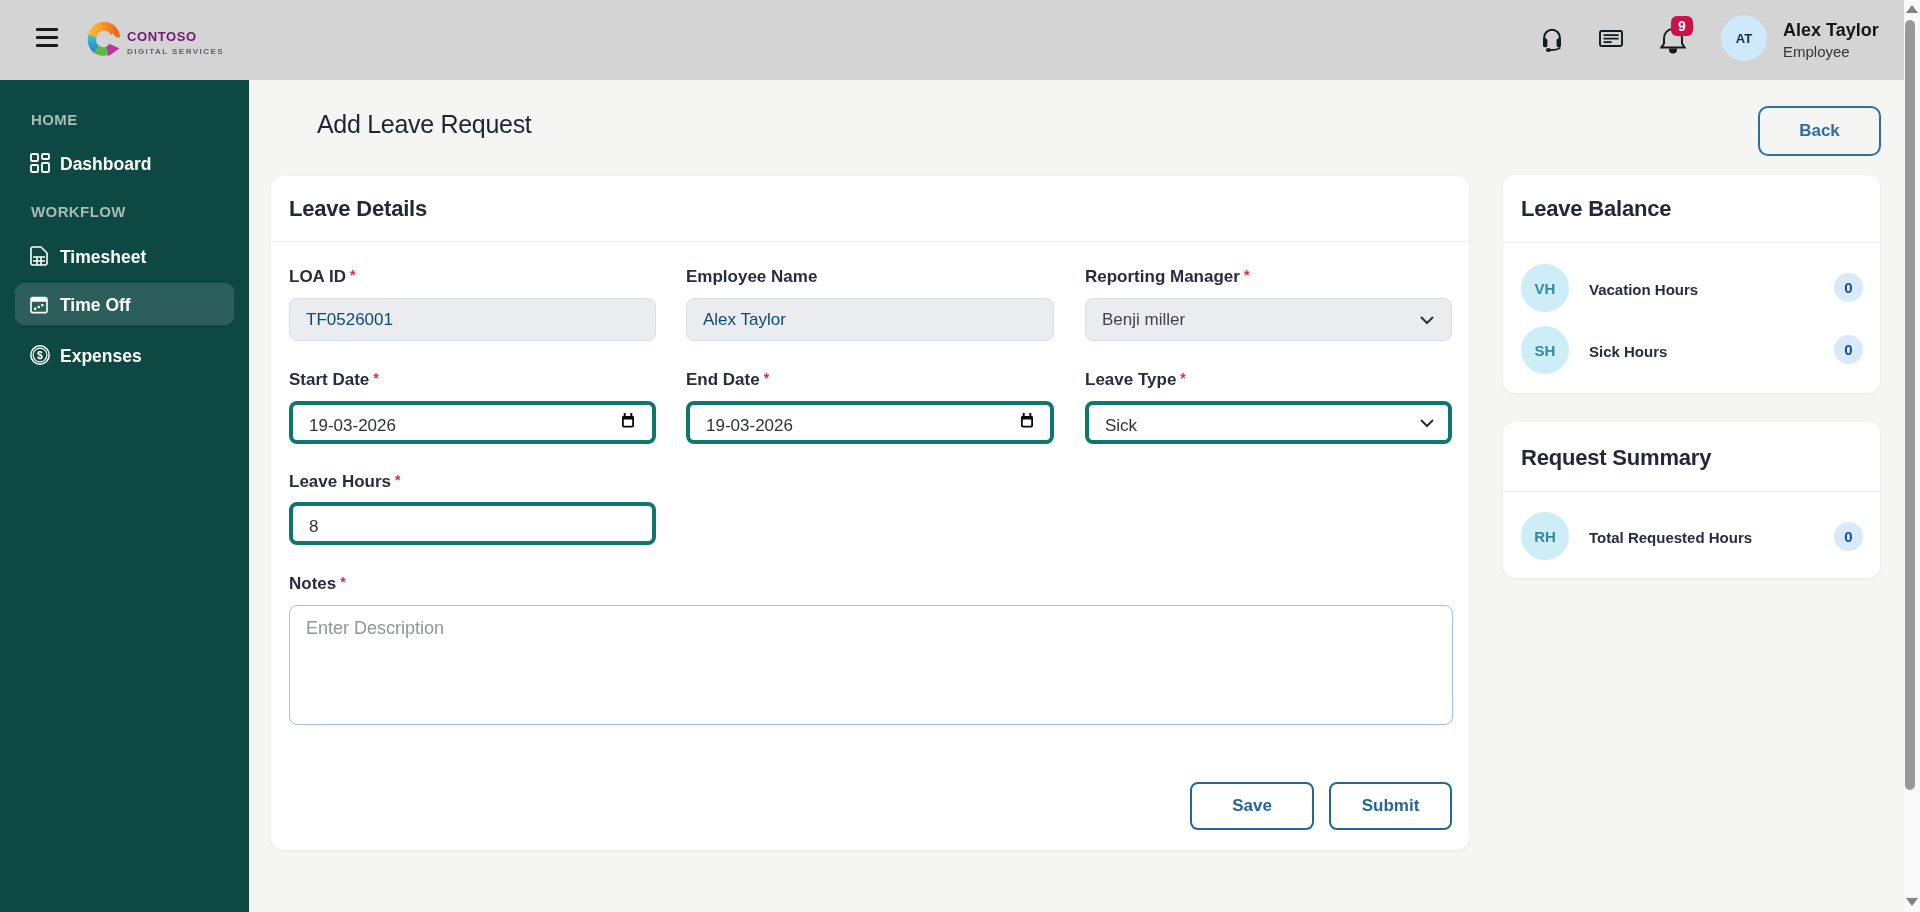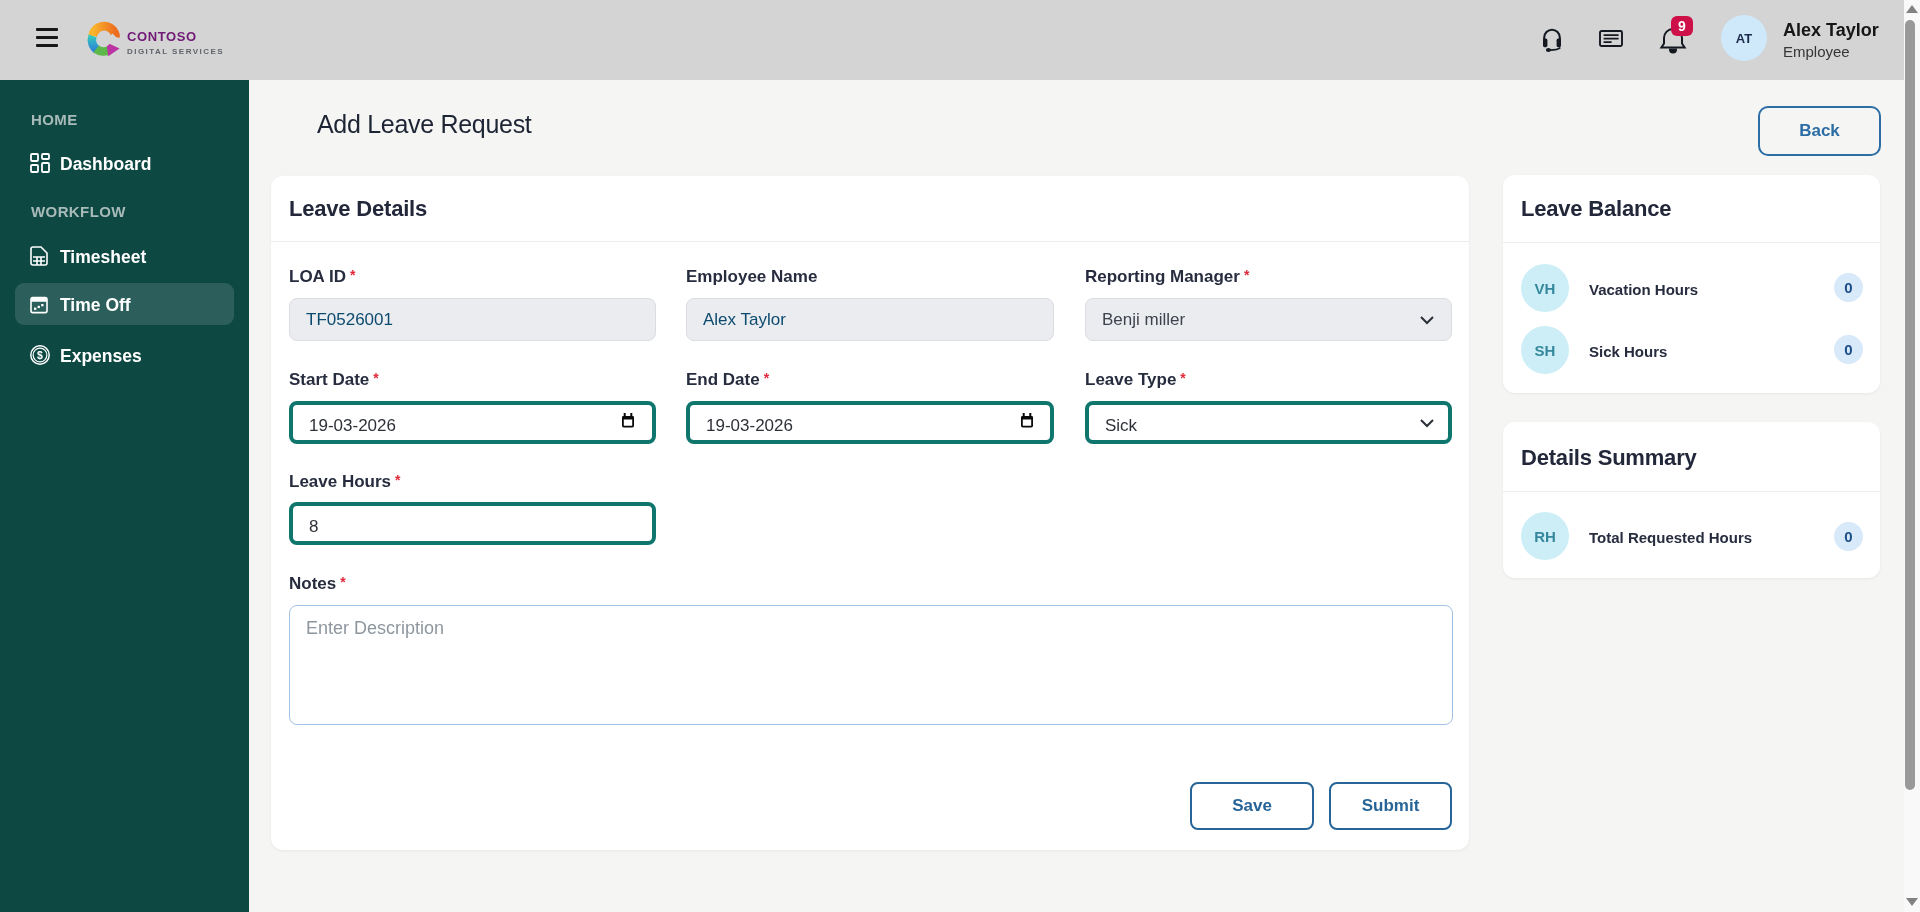--- a/index.html
+++ b/index.html
@@ -199,21 +199,21 @@
 
 <div class="ctitle abs" style="left:1521px;top:196px">Leave Balance</div>
 <div class="cdiv abs" style="left:1503px;top:242px;width:377px"></div>
 <div class="brow-circle" style="left:1521px;top:264px">VH</div>
 <div class="brow-label" style="left:1589px;top:281px">Vacation Hours</div>
 <div class="brow-badge" style="left:1834px;top:273px">0</div>
 <div class="brow-circle" style="left:1521px;top:326px">SH</div>
 <div class="brow-label" style="left:1589px;top:343px">Sick Hours</div>
 <div class="brow-badge" style="left:1834px;top:335px">0</div>
 
-<div class="ctitle abs" style="left:1521px;top:445px">Details Summary</div>
+<div class="ctitle abs" style="left:1521px;top:445px">Request Summary</div>
 <div class="cdiv abs" style="left:1503px;top:491px;width:377px"></div>
 <div class="brow-circle" style="left:1521px;top:512px">RH</div>
 <div class="brow-label" style="left:1589px;top:529px">Total Requested Hours</div>
 <div class="brow-badge" style="left:1834px;top:522px">0</div>
 
 <div id="sbar"></div>
 <div class="sarrow" style="top:5px;border-bottom:8px solid #828282"></div>
 <div id="sthumb"></div>
 <div class="sarrow" style="top:898px;border-top:8px solid #828282"></div>
 

